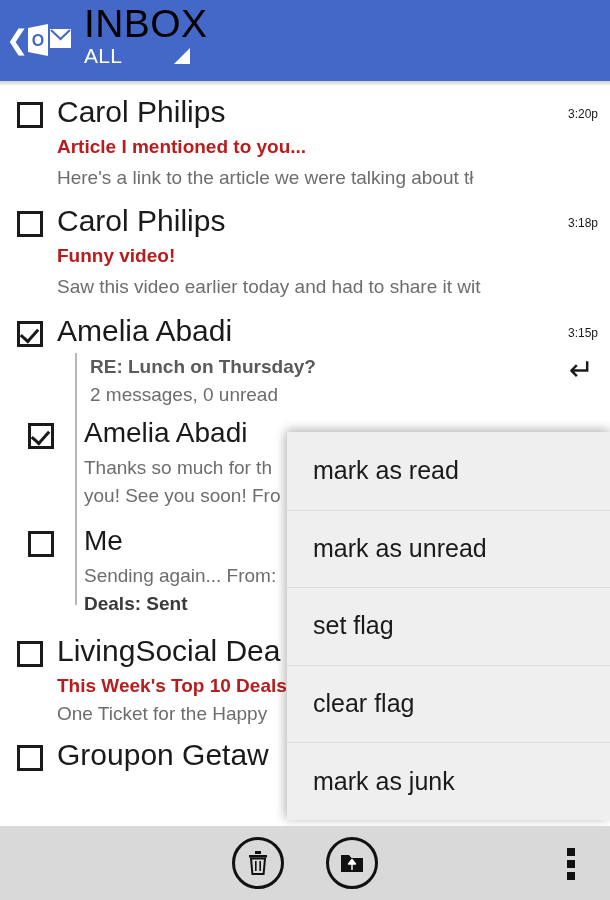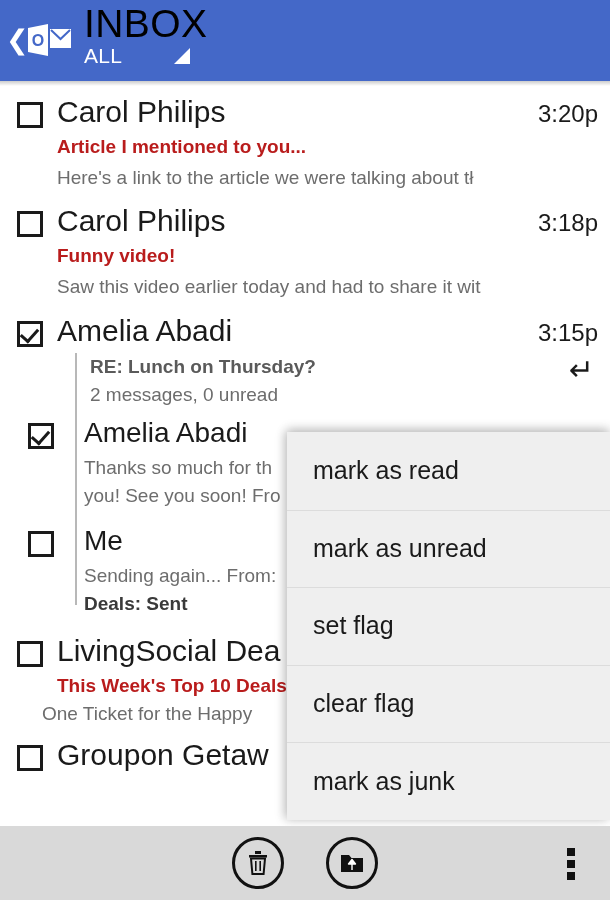--- a/index.html
+++ b/index.html
@@ -89,21 +89,21 @@
   .sender {
     font-size: 30px;
     font-weight: 400;
     color: #1a1a1a;
     line-height: 34px;
     white-space: nowrap;
   }
   .sender.small { font-size: 28px; }
   .time {
     position: absolute; right: 12px;
-    font-size: 24px;
+    font-size: 12px;
     color: #1a1a1a;
     line-height: 24px;
     white-space: nowrap;
     margin-left: 35px;
   }
   .subject {
     font-size: 19px;
     font-weight: bold;
     color: #b91c1c;
     line-height: 26px;
@@ -250,21 +250,21 @@
       <div class="cbox" style="left:28px; top:12px"></div>
       <div class="sender small" style="position:absolute; left:84px; top:5px">Me</div>
       <div class="preview" style="position:absolute; left:84px; top:44px">Sending again... From:</div>
       <div class="preview darkbold" style="position:absolute; left:84px; top:72px">Deals: Sent</div>
     </div>
 
     <div class="row" style="height:106px">
       <div class="cbox" style="left:17px; top:14px"></div>
       <div class="sender" style="position:absolute; left:57px; top:7px">LivingSocial Dea</div>
       <div class="subject" style="position:absolute; left:57px; top:46px">This Week's Top 10 Deals</div>
-      <div class="preview" style="position:absolute; left:42px; top:74px">One Ticket for the Happy</div>
+      <div class="preview" style="position:absolute; left:57px; top:74px">One Ticket for the Happy</div>
     </div>
 
     <div class="row" style="height:70px">
       <div class="cbox" style="left:17px; top:12px"></div>
       <div class="sender" style="position:absolute; left:57px; top:5px">Groupon Getaw</div>
     </div>
 
   </div>
 
   <div class="menu">

